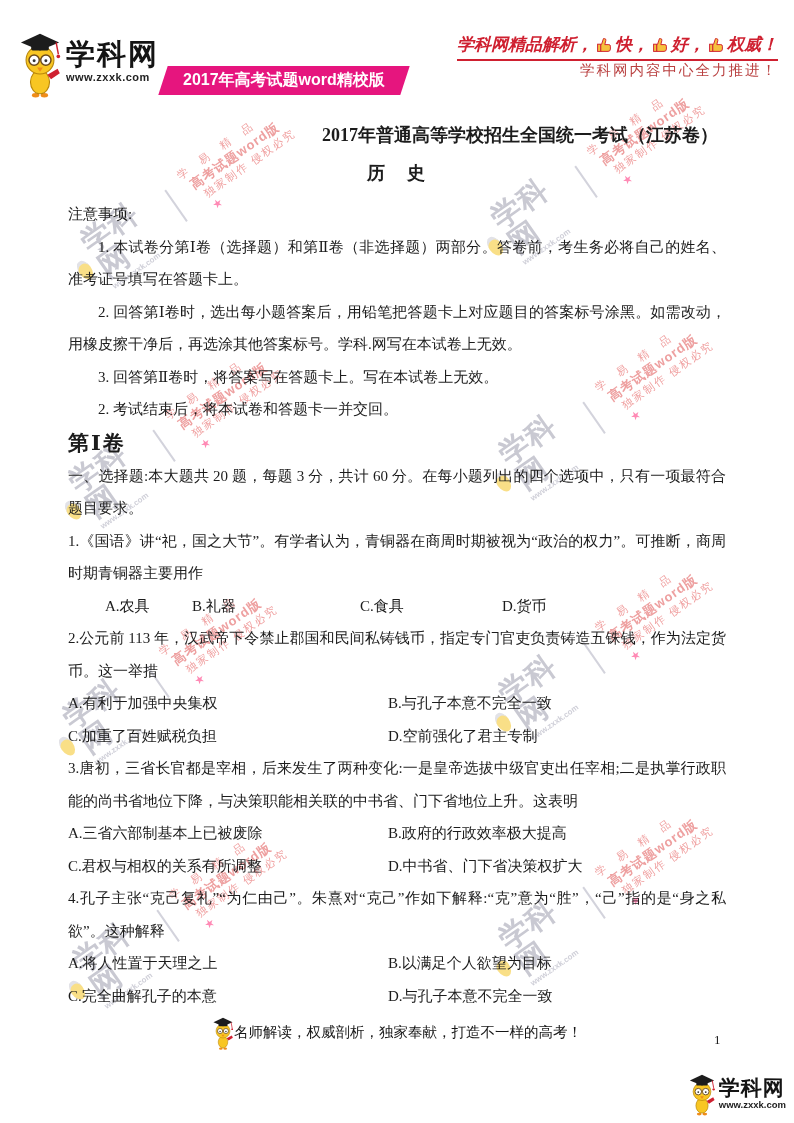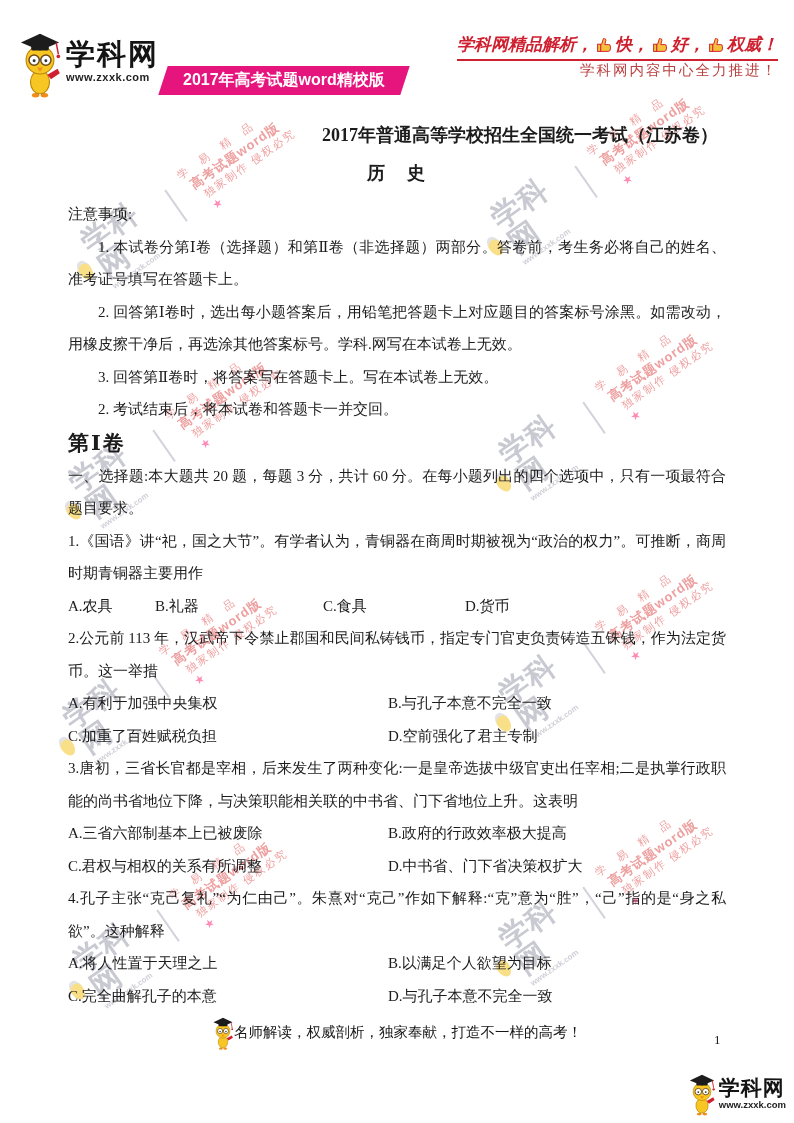--- a/index.html
+++ b/index.html
@@ -38,21 +38,21 @@
   .sub-slogan{font-family:"Liberation Serif",serif;font-size:14.5px;color:#b94040;letter-spacing:2px;}
   
   .content{position:absolute;left:68px;top:112px;width:658px;z-index:1;}
   .doc-title{font-size:18px;font-weight:bold;text-align:right;line-height:30px;margin:8px;}
   .doc-subject{font-size:18px;font-weight:bold;text-align:center;line-height:30px;margin:8px 0 10px 0;letter-spacing:2px;}
   .notice-head{font-weight:normal;font-size:15px;line-height:32.5px;}
   .para{font-size:15px;line-height:32.5px;text-align:justify;margin:0;}
   .para.indent{text-indent:2em;}
   .part-head{font-size:21px;font-weight:bold;line-height:34px;margin:0;letter-spacing:2px;}
   .opt-row{display:grid;font-size:15px;line-height:32.5px;}
-  .opt-row-4{grid-template-columns:87px 168px 142px 1fr;}
+  .opt-row-4{grid-template-columns:87px 168px 142px 1fr;margin-left:37px;}
   .opt-row-2{grid-template-columns:320px 1fr;}
   
   .footer{position:absolute;left:0;top:1014px;width:100%;display:flex;justify-content:center;align-items:center;gap:0;z-index:2;}
   .mascot-sm{width:22px;height:37px;}
   .footer-tag{font-size:14.5px;color:#161616;}
   .page-num{position:absolute;left:714px;top:1032px;font-size:13px;z-index:2;}
   .br-logo{position:absolute;right:8px;bottom:6px;display:flex;align-items:center;gap:3px;z-index:2;}
   .mascot-md{width:28px;height:47px;}
   .br-txt{display:flex;flex-direction:column;line-height:1;}
   .site-name-md{font-family:"Liberation Sans",sans-serif;font-weight:900;font-size:21px;color:#141414;letter-spacing:1px;}

